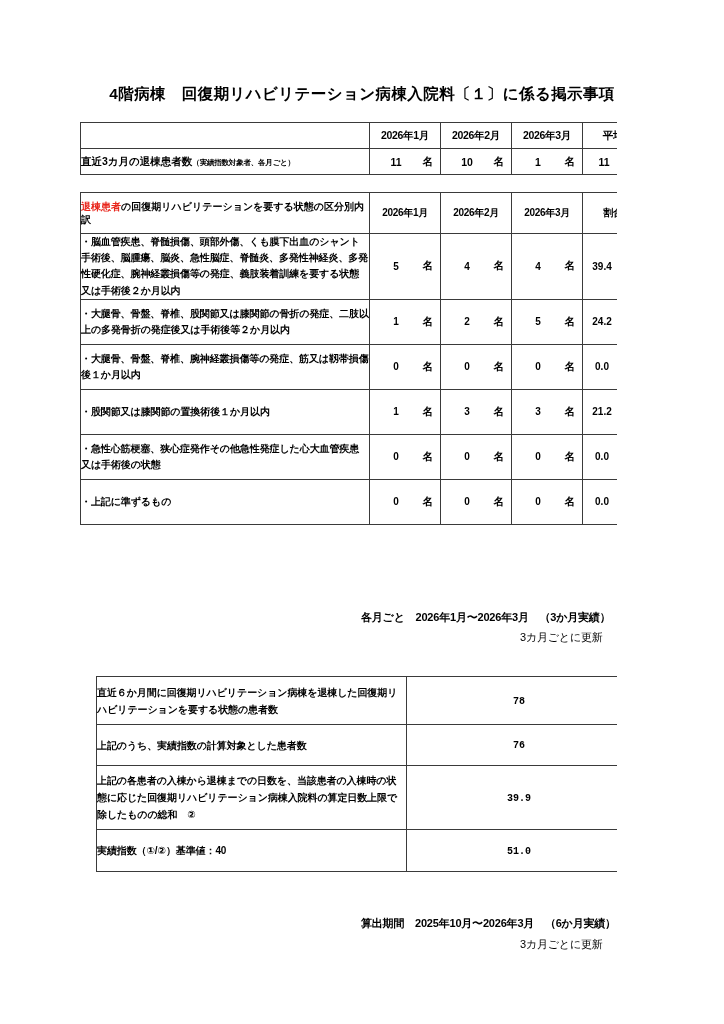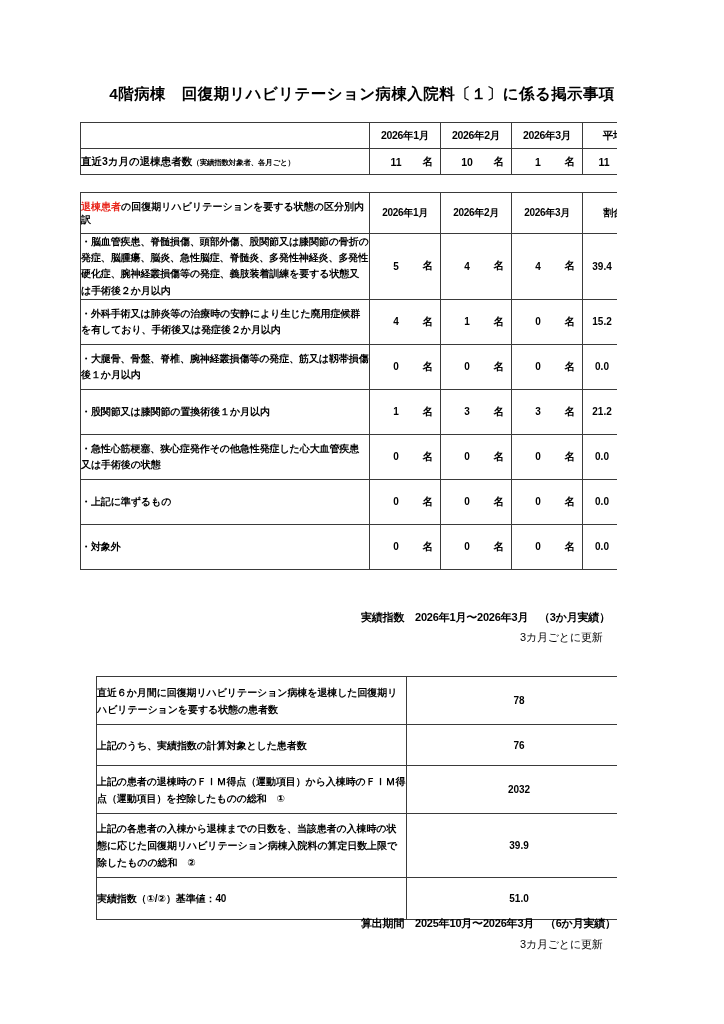--- a/index.html
+++ b/index.html
@@ -157,21 +157,21 @@
     line-height: 1.7;
     font-size: 9.6px;
     letter-spacing: -0.1px;
   }
   .ix-val {
     position: relative;
     text-align: center;
     font-size: 14.5px;
     font-weight: bold;
   }
-  .ix-val .v { display: inline-block; transform: translateX(-14px); }
+  .ix-val .v { display: inline-block; transform: translateX(-14px); font-family: Liberation Mono, monospace; }
   .ix-val .u {
     position: absolute;
     right: 9px;
     top: 50%;
     transform: translateY(-50%);
     font-size: 10.5px;
     font-weight: bold;
   }
 </style>
 </head>
@@ -218,35 +218,35 @@
     <tbody>
       <tr>
         <td class="bd-head-label" style="height:40px"><span class="hl">退棟患者</span><span>の回復期リハビリテーションを要する状態の区分別内訳</span></td>
         <td class="month-head">2026年1月</td>
         <td class="month-head">2026年2月</td>
         <td class="month-head">2026年3月</td>
         <td class="month-head">割合</td>
       </tr>
 
       <tr>
-        <td class="bd-desc" style="height:62px">・脳血管疾患、脊髄損傷、頭部外傷、股関節又は膝関節の骨折の発症、脳腫瘍、脳炎、急性脳症、脊髄炎、多発性神経炎、多発性硬化症、腕神経叢損傷等の発症、義肢装着訓練を要する状態又は手術後２か月以内</td>
+        <td class="bd-desc" style="height:62px">・脳血管疾患、脊髄損傷、頭部外傷、くも膜下出血のシャント手術後、脳腫瘍、脳炎、急性脳症、脊髄炎、多発性神経炎、多発性硬化症、腕神経叢損傷等の発症、義肢装着訓練を要する状態又は手術後２か月以内</td>
         <td class="numcell"><span class="v">5</span><span class="u">名</span></td>
         <td class="numcell"><span class="v">4</span><span class="u">名</span></td>
         <td class="numcell"><span class="v">4</span><span class="u">名</span></td>
         <td class="numcell pct"><span class="v">39.4</span><span class="u">%</span></td>
       </tr>
 
-
-      <tr>
-        <td class="bd-desc" style="height:44px">・外科手術又は肺炎等の治療時の安静により生じた廃用症候群を有しており、手術後又は発症後２か月以内</td>
-        <td class="numcell"><span class="v">4</span><span class="u">名</span></td>
+      <tr>
+        <td class="bd-desc" style="height:44px">・大腿骨、骨盤、脊椎、股関節又は膝関節の骨折の発症、二肢以上の多発骨折の発症後又は手術後等２か月以内</td>
         <td class="numcell"><span class="v">1</span><span class="u">名</span></td>
-        <td class="numcell"><span class="v">0</span><span class="u">名</span></td>
-        <td class="numcell pct"><span class="v">15.2</span><span class="u">%</span></td>
-      </tr>
+        <td class="numcell"><span class="v">2</span><span class="u">名</span></td>
+        <td class="numcell"><span class="v">5</span><span class="u">名</span></td>
+        <td class="numcell pct"><span class="v">24.2</span><span class="u">%</span></td>
+      </tr>
+
 
       <tr>
         <td class="bd-desc" style="height:44px">・大腿骨、骨盤、脊椎、腕神経叢損傷等の発症、筋又は靱帯損傷後１か月以内</td>
         <td class="numcell"><span class="v">0</span><span class="u">名</span></td>
         <td class="numcell"><span class="v">0</span><span class="u">名</span></td>
         <td class="numcell"><span class="v">0</span><span class="u">名</span></td>
         <td class="numcell pct"><span class="v">0.0</span><span class="u">%</span></td>
       </tr>
 
       <tr>
@@ -266,53 +266,42 @@
       </tr>
 
       <tr>
         <td class="bd-desc" style="height:44px">・上記に準ずるもの</td>
         <td class="numcell"><span class="v">0</span><span class="u">名</span></td>
         <td class="numcell"><span class="v">0</span><span class="u">名</span></td>
         <td class="numcell"><span class="v">0</span><span class="u">名</span></td>
         <td class="numcell pct"><span class="v">0.0</span><span class="u">%</span></td>
       </tr>
 
-      <tr>
-        <td class="bd-desc" style="height:44px">・対象外</td>
-        <td class="numcell"><span class="v">0</span><span class="u">名</span></td>
-        <td class="numcell"><span class="v">0</span><span class="u">名</span></td>
-        <td class="numcell"><span class="v">0</span><span class="u">名</span></td>
-        <td class="numcell pct"><span class="v">0.0</span><span class="u">%</span></td>
-      </tr>
     </tbody>
   </table>
 
-  <div class="footnote-period" style="left:361px; top:610px;">実績指数　2026年1月〜2026年3月　（3か月実績）</div>
+  <div class="footnote-period" style="left:361px; top:610px;">各月ごと　2026年1月〜2026年3月　（3か月実績）</div>
   <div class="footnote-update" style="left:520px; top:630px;">3カ月ごとに更新</div>
 
 
   <table class="grid" id="table-index">
     <colgroup>
       <col style="width:310px">
         <col style="width:253px">
     </colgroup>
     <tbody>
       <tr>
         <td class="ix-desc" style="height:47px">直近６か月間に回復期リハビリテーション病棟を退棟した回復期リハビリテーションを要する状態の患者数</td>
         <td class="ix-val"><span class="v">78</span><span class="u">名</span></td>
       </tr>
       <tr>
         <td class="ix-desc" style="height:40px">上記のうち、実績指数の計算対象とした患者数</td>
         <td class="ix-val"><span class="v">76</span><span class="u">名</span></td>
       </tr>
       <tr>
-        <td class="ix-desc" style="height:47px">上記の患者の退棟時のＦＩＭ得点（運動項目）から入棟時のＦＩＭ得点（運動項目）を控除したものの総和　①</td>
-        <td class="ix-val"><span class="v">2032</span><span class="u">点</span></td>
-      </tr>
-      <tr>
         <td class="ix-desc" style="height:63px">上記の各患者の入棟から退棟までの日数を、当該患者の入棟時の状態に応じた回復期リハビリテーション病棟入院料の算定日数上限で除したものの総和　②</td>
         <td class="ix-val"><span class="v">39.9</span><span class="u"></span></td>
       </tr>
       <tr>
         <td class="ix-desc" style="height:41px">実績指数（①/②）基準値：40</td>
         <td class="ix-val"><span class="v">51.0</span><span class="u"></span></td>
       </tr>
     </tbody>
   </table>
 

